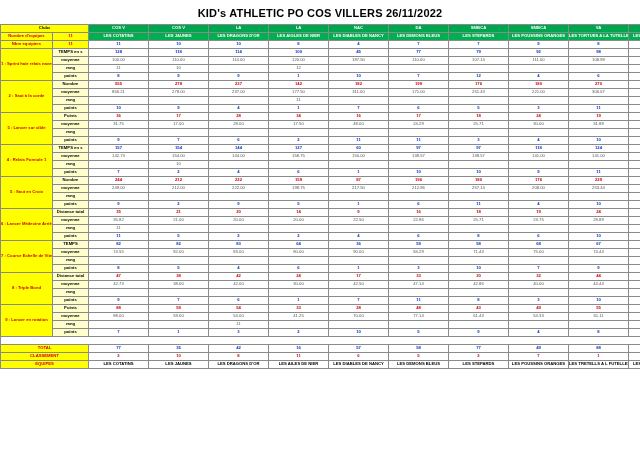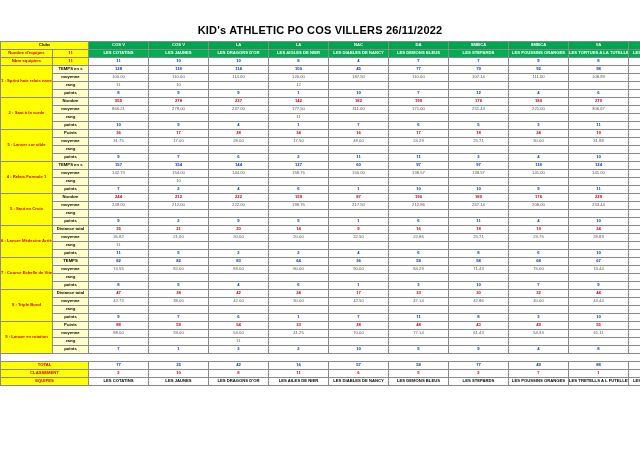--- a/index.html
+++ b/index.html
@@ -4,21 +4,21 @@
 <style>
   html,body{margin:0;padding:0;}
   body{
     width:640px;height:452px;background:#ffffff;
     font-family:"Liberation Sans", sans-serif;
     -webkit-font-smoothing:none;
   }
   #sheet{position:relative;width:640px;height:452px;overflow:hidden;}
   .title{
     text-align:center;font-weight:bold;font-size:11px;color:#000;
-    padding-top:24px;padding-bottom:5px;letter-spacing:.2px;
+    padding-top:7px;padding-bottom:5px;letter-spacing:.2px;
   }
   table.grid{
     border-collapse:collapse;table-layout:fixed;margin:0 auto;
     width:628px;
   }
   table.grid td{
     border:1px solid #8a8a8a;
     font-size:4.2px;
     text-align:center;
     vertical-align:middle;

